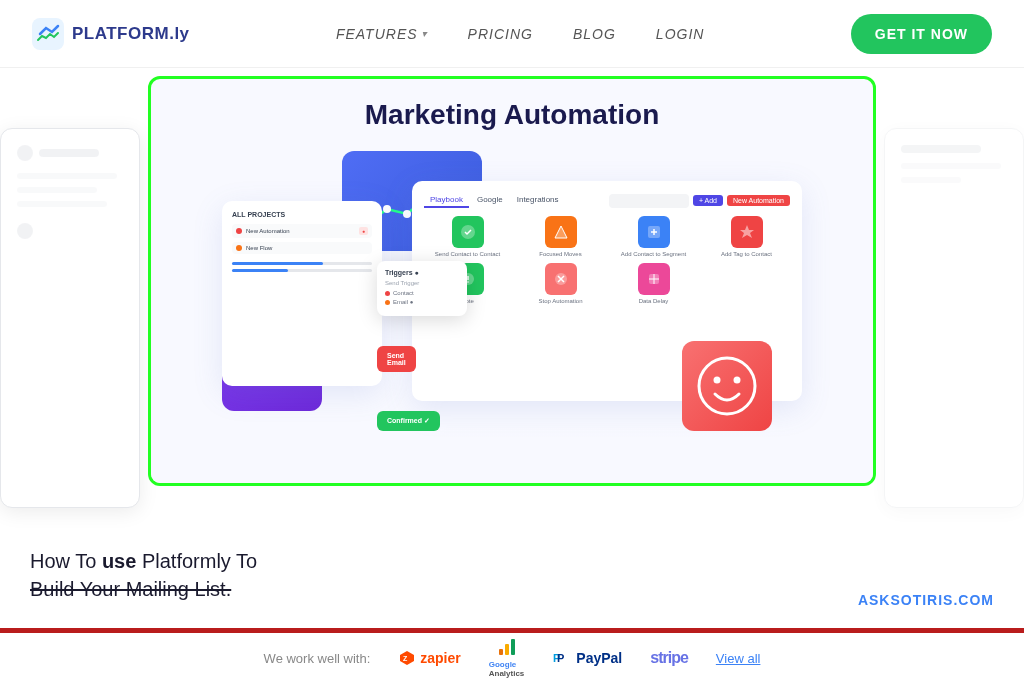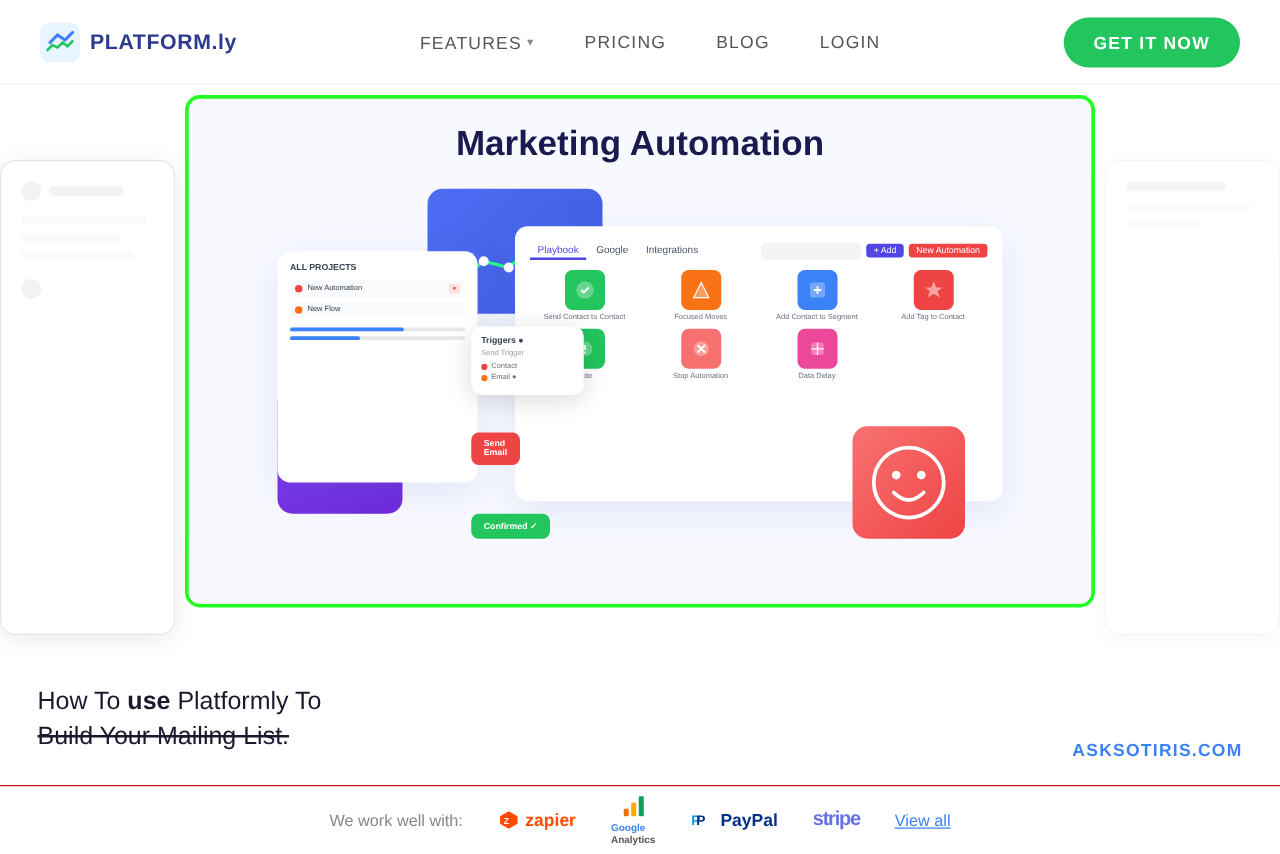--- a/index.html
+++ b/index.html
@@ -38,20 +38,21 @@
       font-size: 17px;
       font-weight: 700;
       color: #2d3a8c;
       letter-spacing: 0.5px;
     }
     .nav-links {
       display: flex;
       align-items: center;
       gap: 40px;
       list-style: none;
+      font-style: italic;
     }
     .nav-links a {
       text-decoration: none;
       color: #555;
       font-size: 14px;
       font-weight: 500;
       letter-spacing: 1px;
       text-transform: uppercase;
     }
     .nav-links .features-link {
@@ -418,21 +419,21 @@
     }
 
     
     .partners-bar {
       position: absolute;
       bottom: 0;
       left: 0;
       right: 0;
       height: 55px;
       background: #fff;
-      border-top: 1px solid #b91c1c;
+      border-top: 5px solid #b91c1c;
       display: flex;
       align-items: center;
       justify-content: center;
       gap: 28px;
       margin-top: 44px;
     }
     .partners-label {
       font-size: 13px;
       color: #888;
     }

